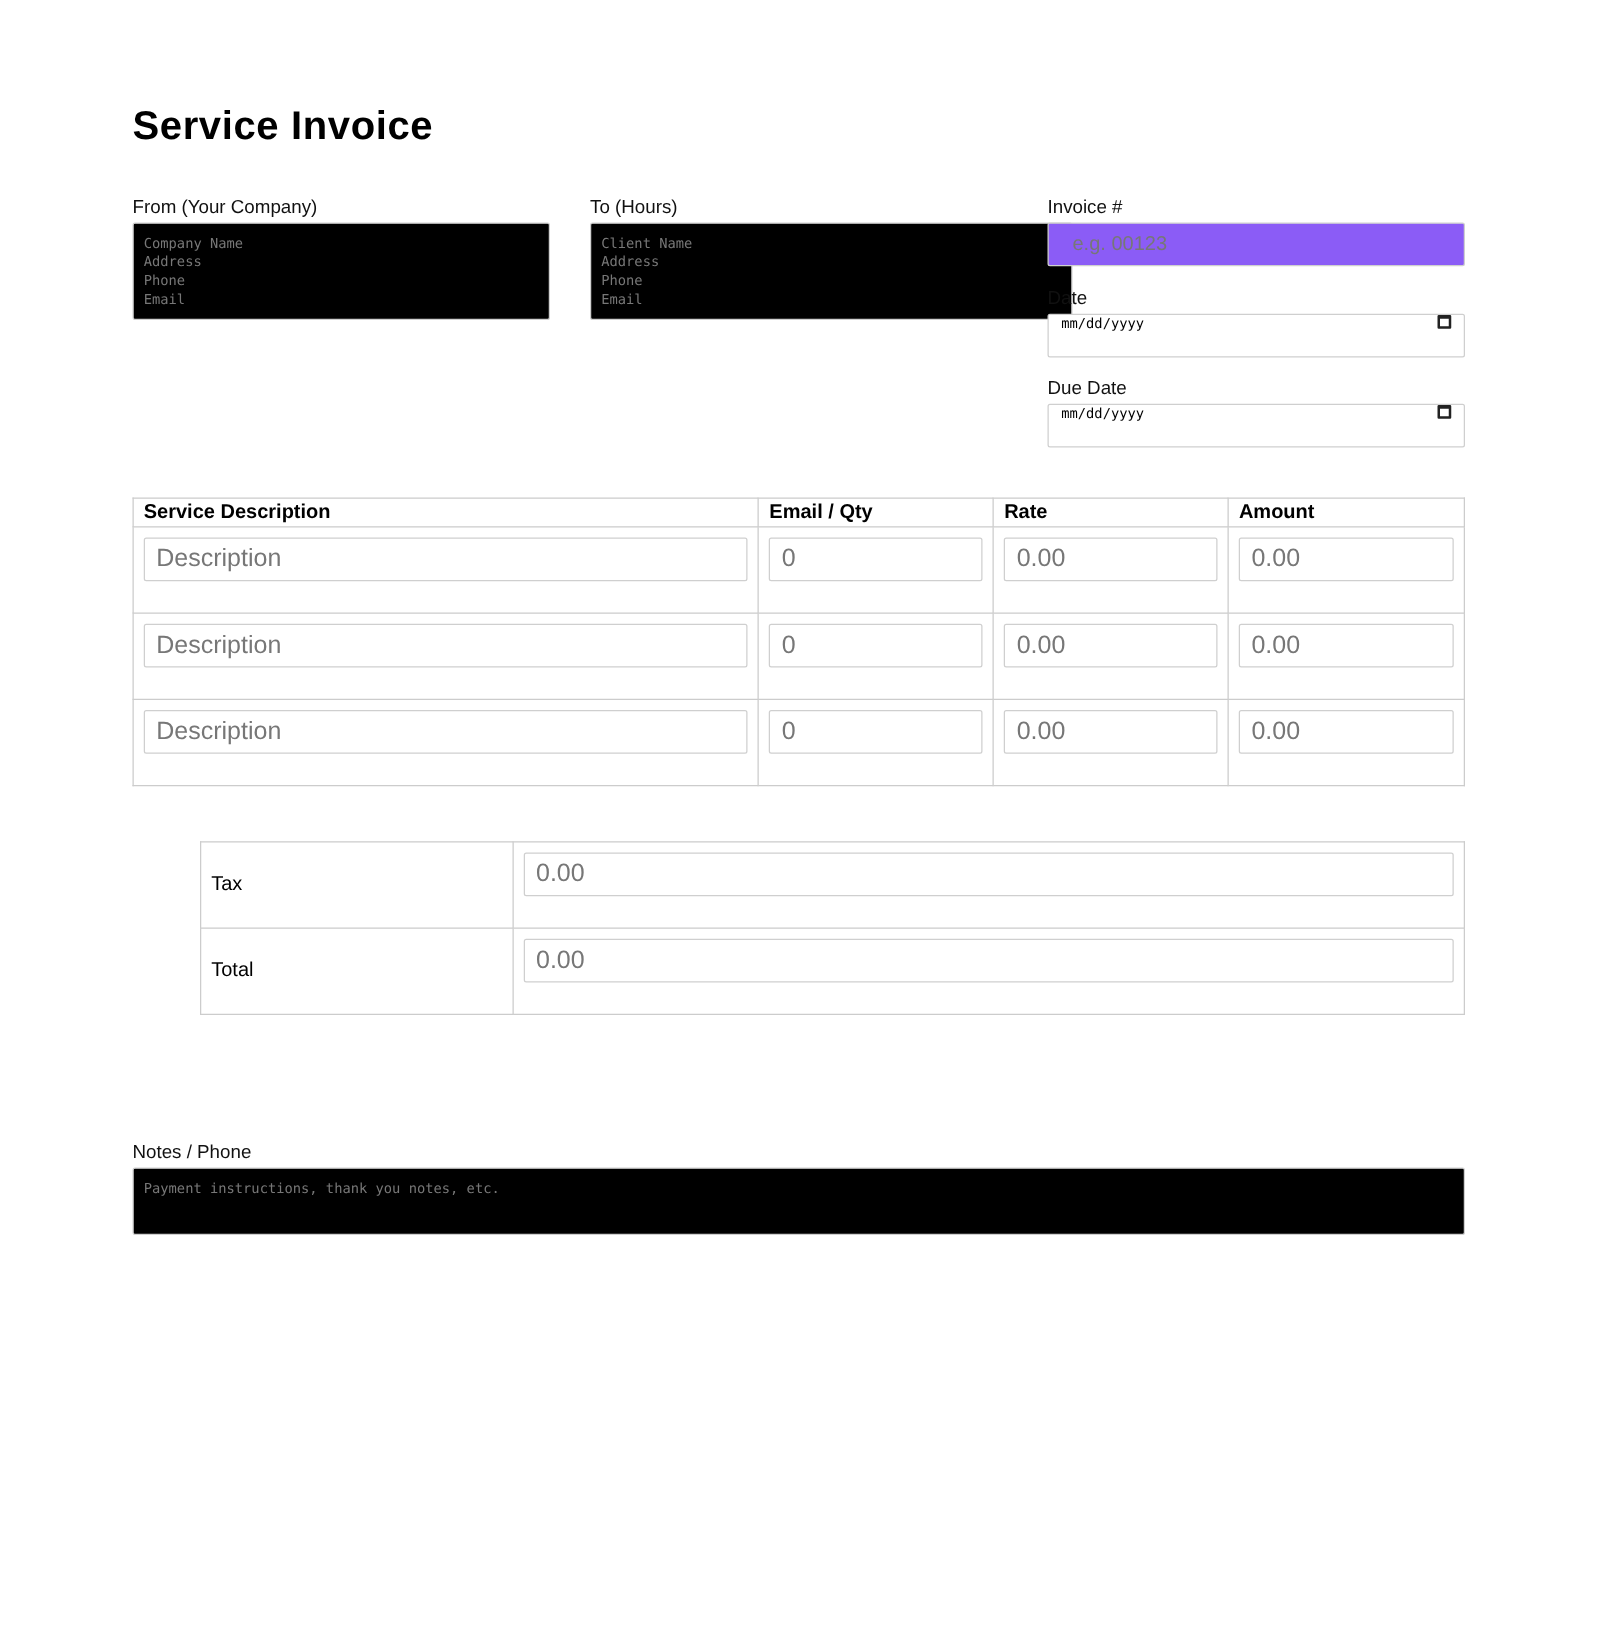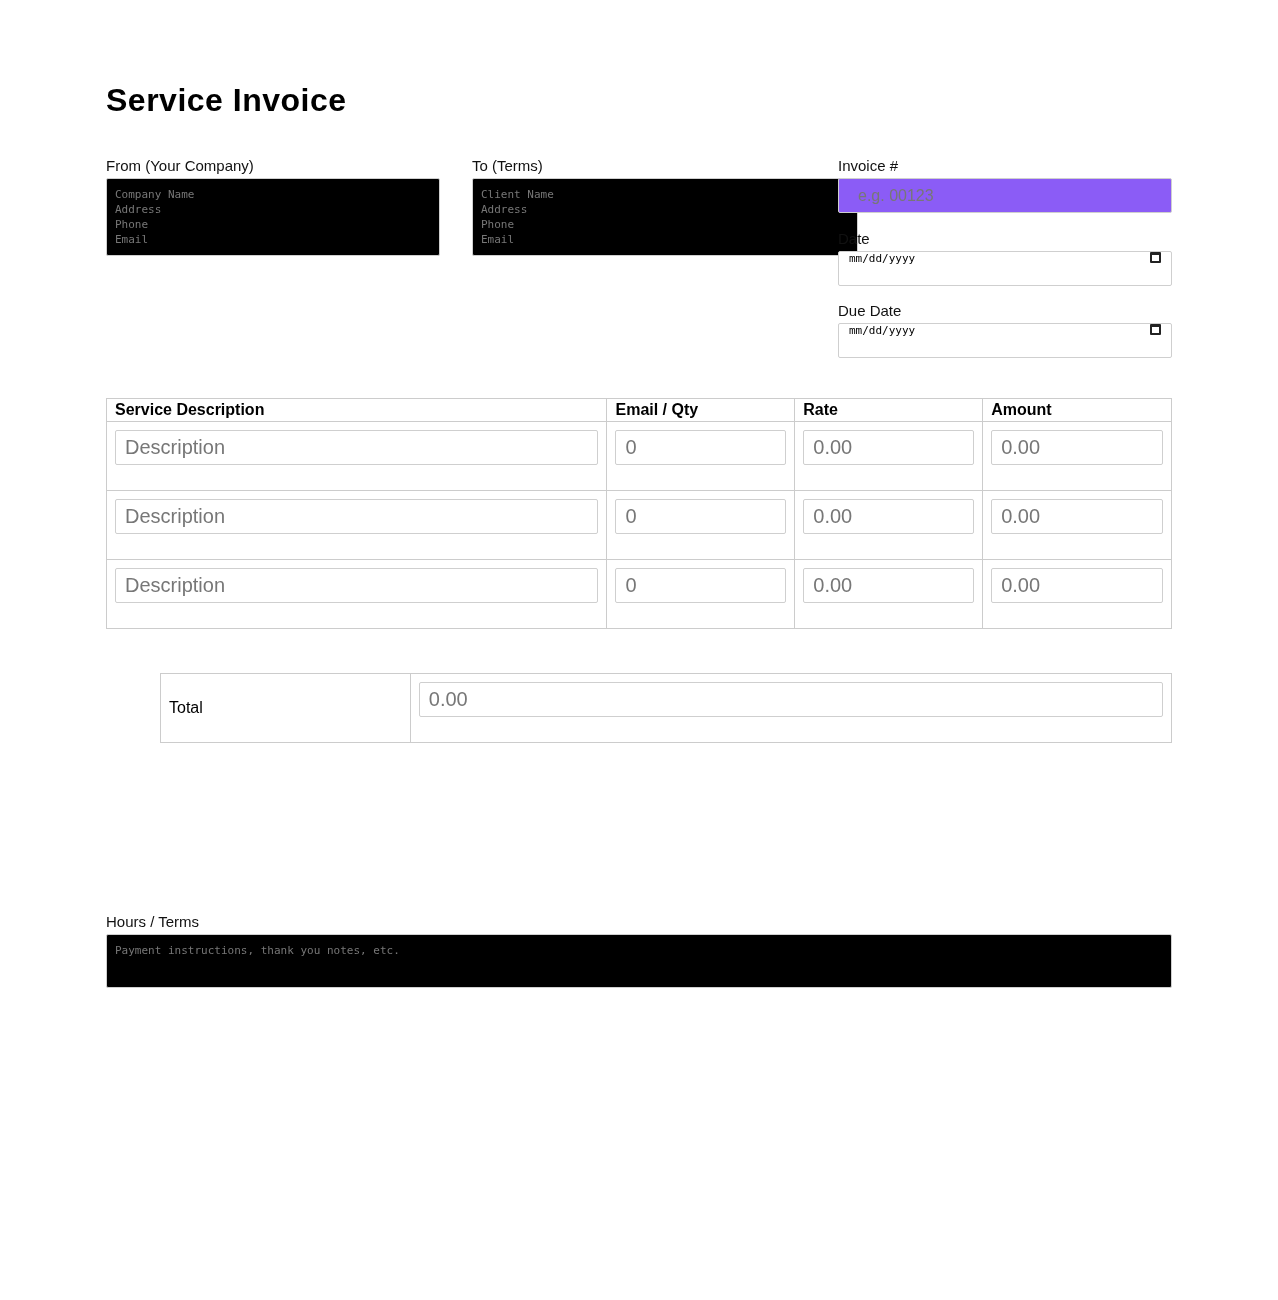--- a/index.html
+++ b/index.html
@@ -62,21 +62,21 @@
 
 <div class="page">
   <h1>Service Invoice</h1>
 
   <div class="label" style="left:0; top:157px;">From (Your Company)</div>
   <textarea class="ta" style="left: 0px; top: 178px; width: 334px; height: 78px;" placeholder="Company Name
 Address
 Phone
 Email"></textarea>
 
-  <div class="label" style="left:366px; top:157px;">To (Terms)</div>
+  <div class="label" style="left:366px; top:157px;">To (Hours)</div>
   <textarea class="ta" style="left: 366px; top: 178px; width: 386px; height: 78px;" placeholder="Client Name
 Address
 Phone
 Email"></textarea>
 
   <div class="label" style="left:732px; top:157px;">Invoice #</div>
   <input class="inp" style="left: 732px; top: 178px; width: 334px;" placeholder="e.g. 00123">
 
   <div class="label" style="left:732px; top:230px;">Date</div>
   <div class="date" style="left:732px; top:251px; width:334px;">
@@ -125,21 +125,25 @@
   </tbody>
     </table>
 
   <table class="totals" style="left:54px; top:673px; width:1012px;">
     <colgroup>
         <col style="width:250px">
         <col style="width:762px">
       </colgroup>
     <tbody>
     <tr>
+      <td class="tl">Tax</td>
+      <td><input class="cell-inp" placeholder="0.00" style=""></td>
+    </tr>
+    <tr>
       <td class="tl">Total</td>
       <td><input class="cell-inp" placeholder="0.00" style=""></td>
     </tr>
   </tbody>
     </table>
 
-  <div class="label" style="left:0; top:913px;">Hours / Terms</div>
+  <div class="label" style="left:0; top:913px;">Notes / Phone</div>
   <textarea class="ta" style="left: 0px; top: 934px; width: 1066px; height: 54px;" placeholder="Payment instructions, thank you notes, etc."></textarea>
 </div>
 
 </body></html>

